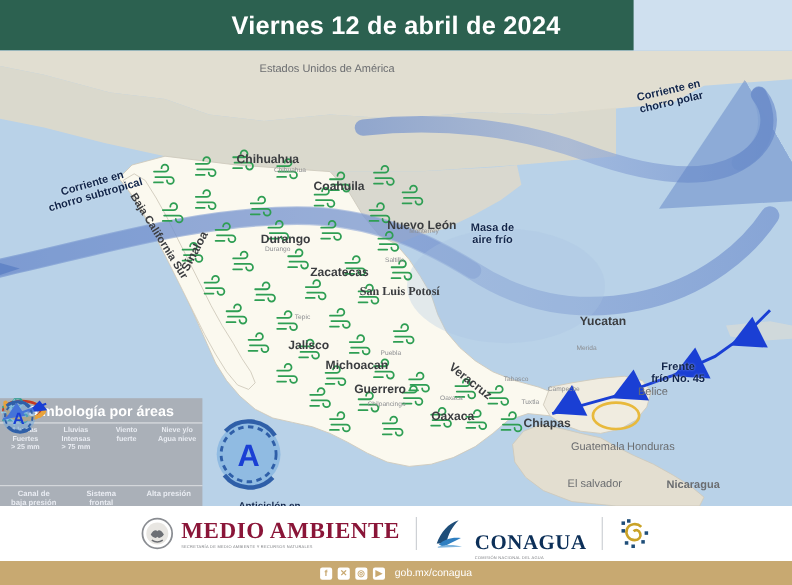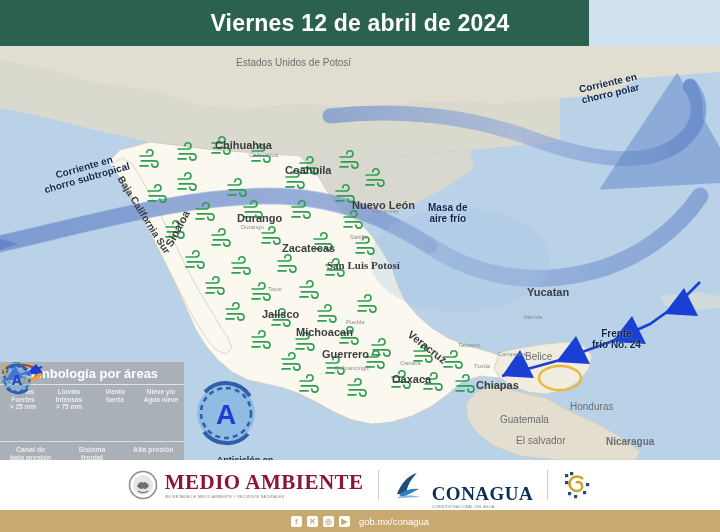--- a/index.html
+++ b/index.html
@@ -1,20 +1,20 @@
 <!DOCTYPE html>
 <html lang="es"><head>
 <meta charset="utf-8">
 <style>
   html,body{margin:0;padding:0;background:#fff;}
   body{font-family:"Liberation Sans", sans-serif;}
   #app{position:relative;width:720px;height:532px;overflow:hidden;background:#cfe0ef;}
 
   
-  #header{position:absolute;left:0;top:0;width:576px;height:46px;background:#2c6150;padding-left:13px;}
+  #header{position:absolute;left:0;top:0;width:576px;height:46px;background:#2c6150;}
   #header-title{position:absolute;left:0;top:0;width:720px;height:46px;
     display:flex;align-items:center;justify-content:center;
     color:#ffffff;font-size:23px;font-weight:bold;letter-spacing:.2px;}
 
   
   #map{position:absolute;left:0;top:46px;width:720px;height:414px;overflow:hidden;background:#b9d2e8;}
   #map svg{position:absolute;left:0;top:0;}
 
   
   .mlabel{position:absolute;color:#5d5f62;font-size:8px;white-space:nowrap;pointer-events:none;}
@@ -398,42 +398,42 @@
       <div>chorro polar</div>
     </div>
 
     <div class="anno" style="left:428px;top:156px;">
       <div>Masa de</div>
       <div>aire frío</div>
     </div>
 
     <div class="anno" style="left:592px;top:282px;">
       <div>Frente</div>
-      <div>frío No. 24</div>
-    </div>
-
-    <div class="mlabel country" style="left:236px;top:11px;">Estados Unidos de Potosí</div>
+      <div>frío No. 45</div>
+    </div>
+
+    <div class="mlabel country" style="left:236px;top:11px;">Estados Unidos de América</div>
     <div class="mlabel state" style="left:215px;top:93px;">Chihuahua</div>
     <div class="mlabel state" style="left:285px;top:118px;">Coahuila</div>
     <div class="mlabel state rot" style="left:163px;top:197px;transform:rotate(-62deg);">Sinaloa</div>
     <div class="mlabel state" style="left:237px;top:166px;">Durango</div>
     <div class="mlabel state" style="left:282px;top:196px;">Zacatecas</div>
     <div class="mlabel state" style="left:352px;top:153px;">Nuevo León</div>
     <div class="mlabel state" style="left:327px;top:213px;font-family:Liberation Serif, serif;">San Luis Potosí</div>
     <div class="mlabel state" style="left:262px;top:262px;">Jalisco</div>
     <div class="mlabel state" style="left:296px;top:280px;">Michoacan</div>
     <div class="mlabel state" style="left:322px;top:302px;">Guerrero</div>
     <div class="mlabel state" style="left:392px;top:327px;">Oaxaca</div>
     <div class="mlabel state rot" style="left:413px;top:282px;transform:rotate(38deg);">Veracruz</div>
     <div class="mlabel state" style="left:476px;top:333px;">Chiapas</div>
     <div class="mlabel state" style="left:527px;top:240px;">Yucatan</div>
     <div class="mlabel state rot" style="left:125px;top:128px;transform:rotate(58deg);font-size:10px;">Baja California Sur</div>
 
-    <div class="mlabel country" style="left:525px;top:305px;text-align:right;">Belice</div>
-    <div class="mlabel country" style="left:500px;top:355px;margin-top:13px;">Guatemala</div>
+    <div class="mlabel country" style="left:580px;top:305px;text-align:right;">Belice</div>
+    <div class="mlabel country" style="left:519px;top:355px;">Guatemala</div>
     <div class="mlabel country" style="left:570px;top:355px;">Honduras</div>
     <div class="mlabel country" style="left:606px;top:390px;font-weight:bold;">Nicaragua</div>
     <div class="mlabel country" style="left:516px;top:389px;text-align:right;">El salvador</div>
 
     <div class="mlabel city" style="left:249px;top:106px;">Chihuahua</div>
     <div class="mlabel city" style="left:350px;top:188px;">Saltillo</div>
     <div class="mlabel city" style="left:372px;top:162px;">Monterrey</div>
     <div class="mlabel city" style="left:241px;top:178px;">Durango</div>
     <div class="mlabel city" style="left:268px;top:240px;">Tepic</div>
     <div class="mlabel city" style="left:346px;top:273px;">Puebla</div>

